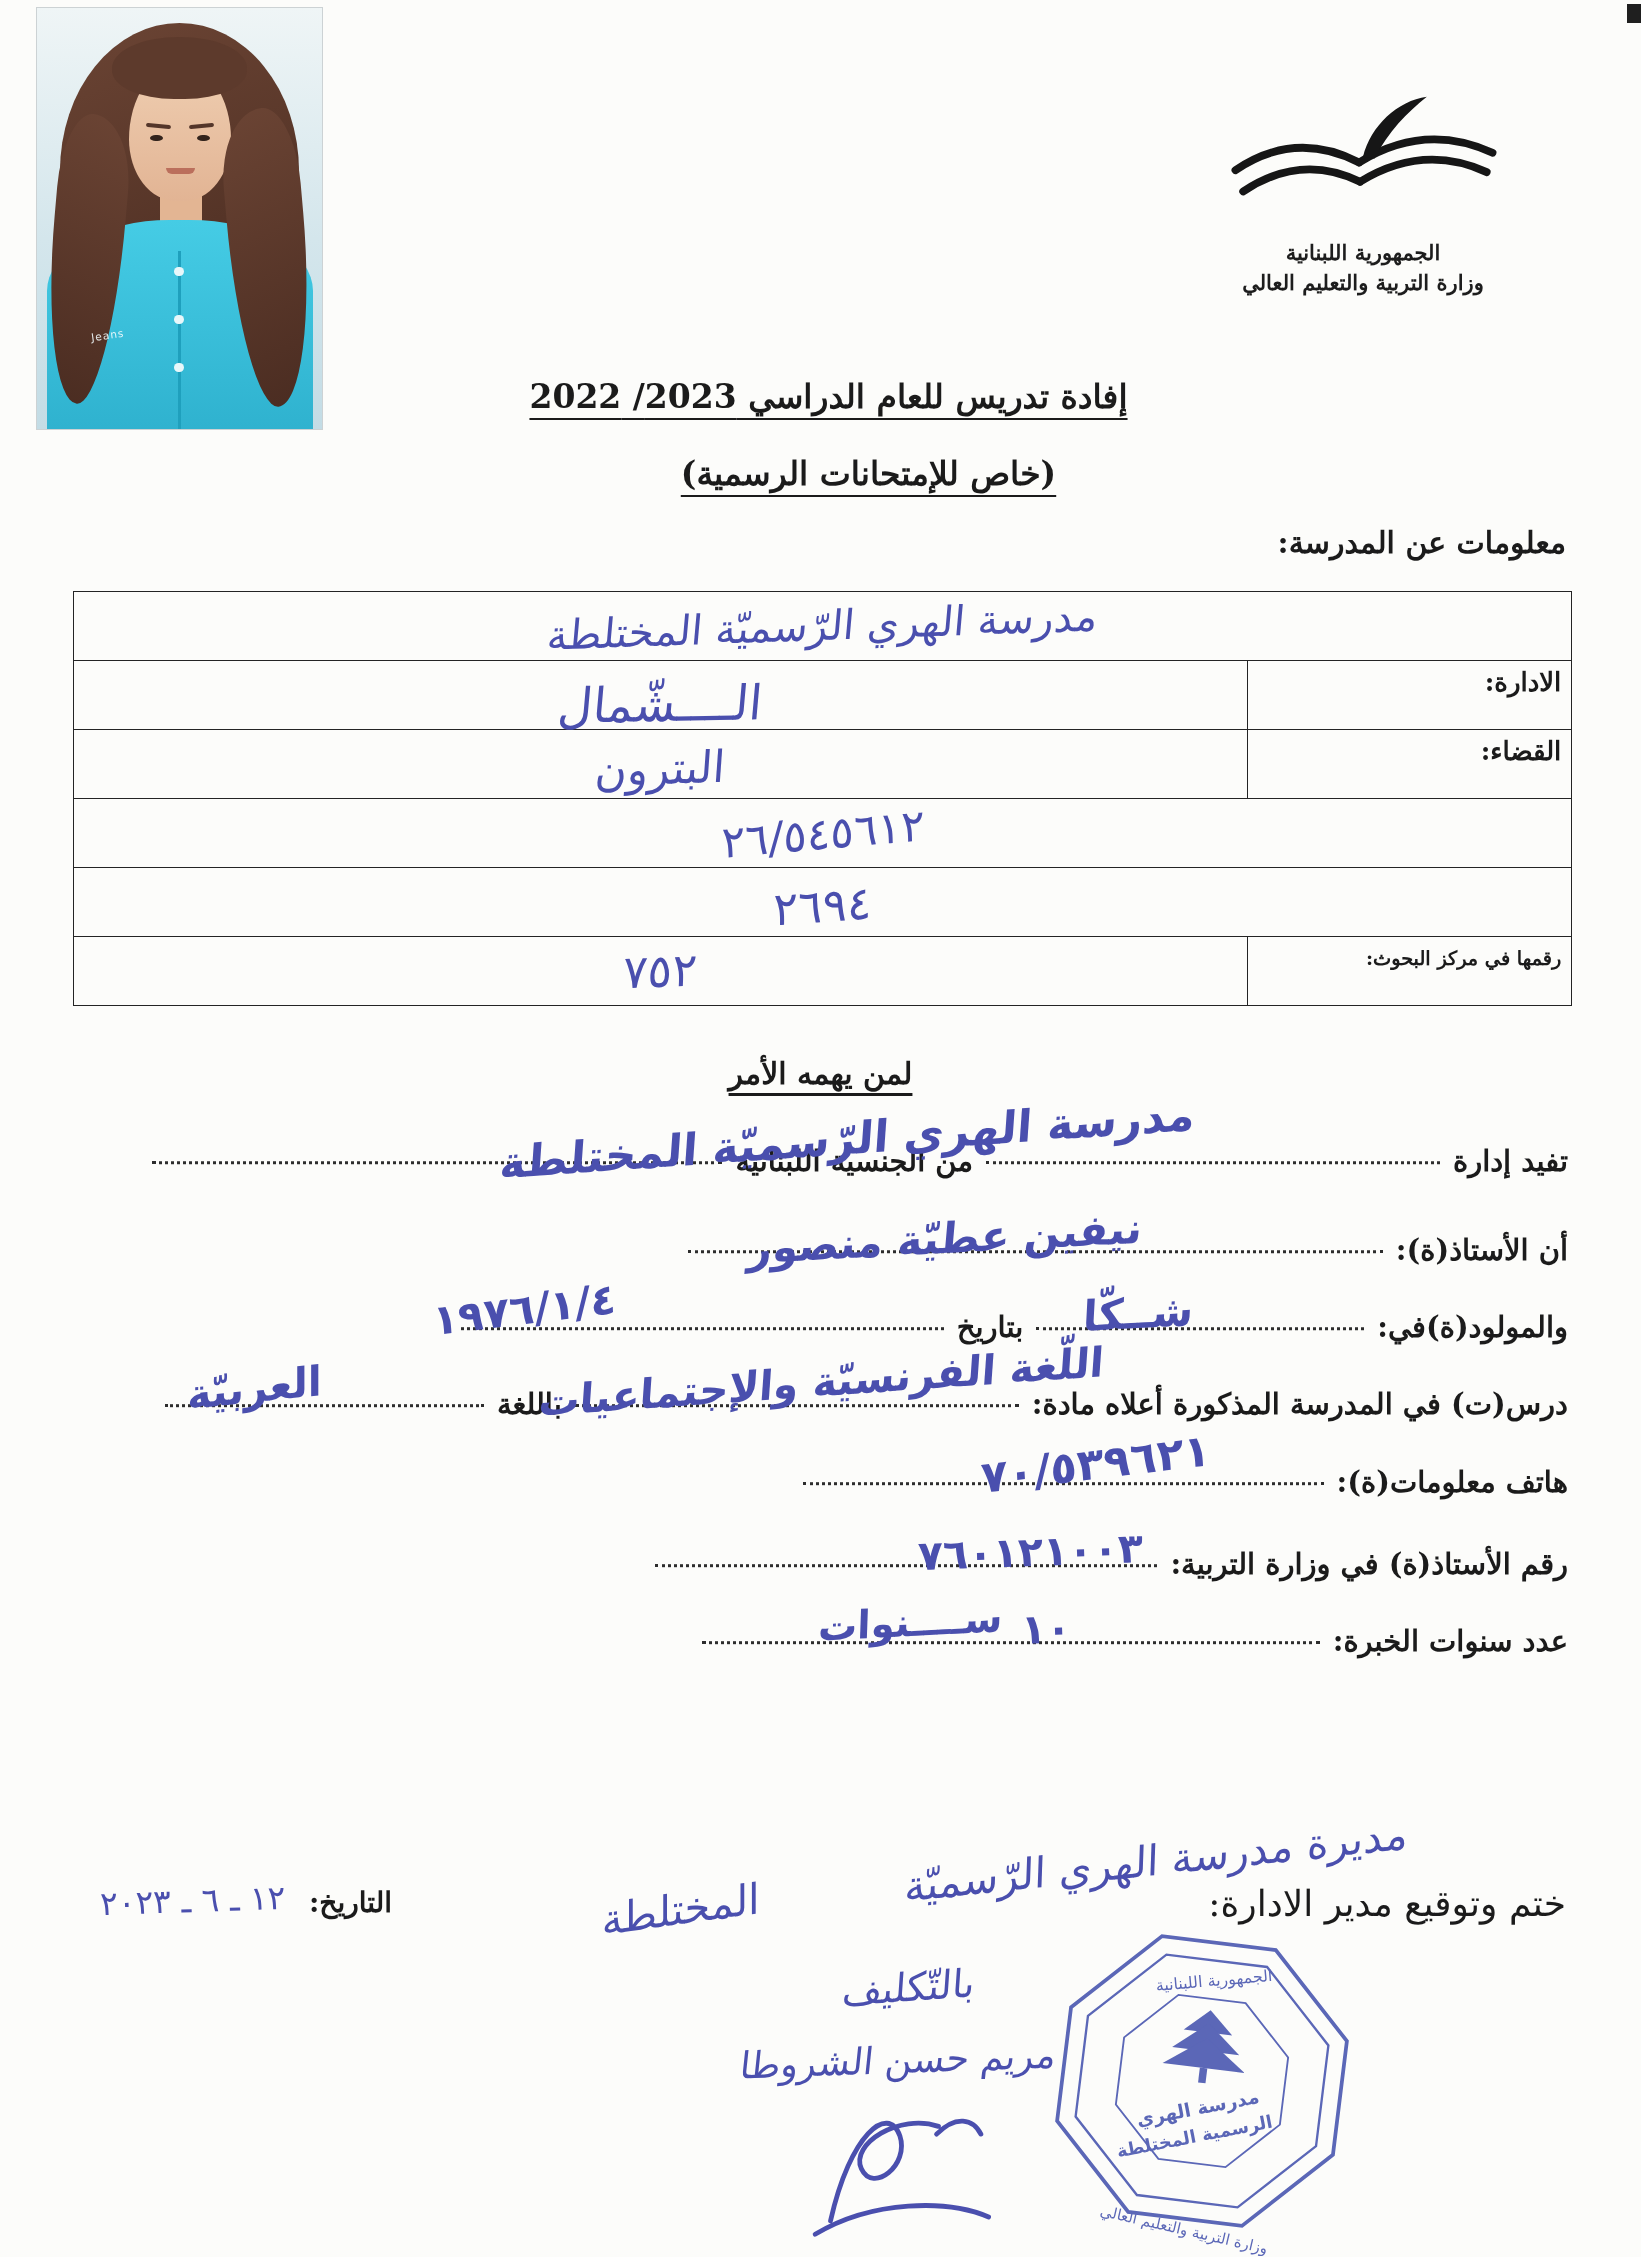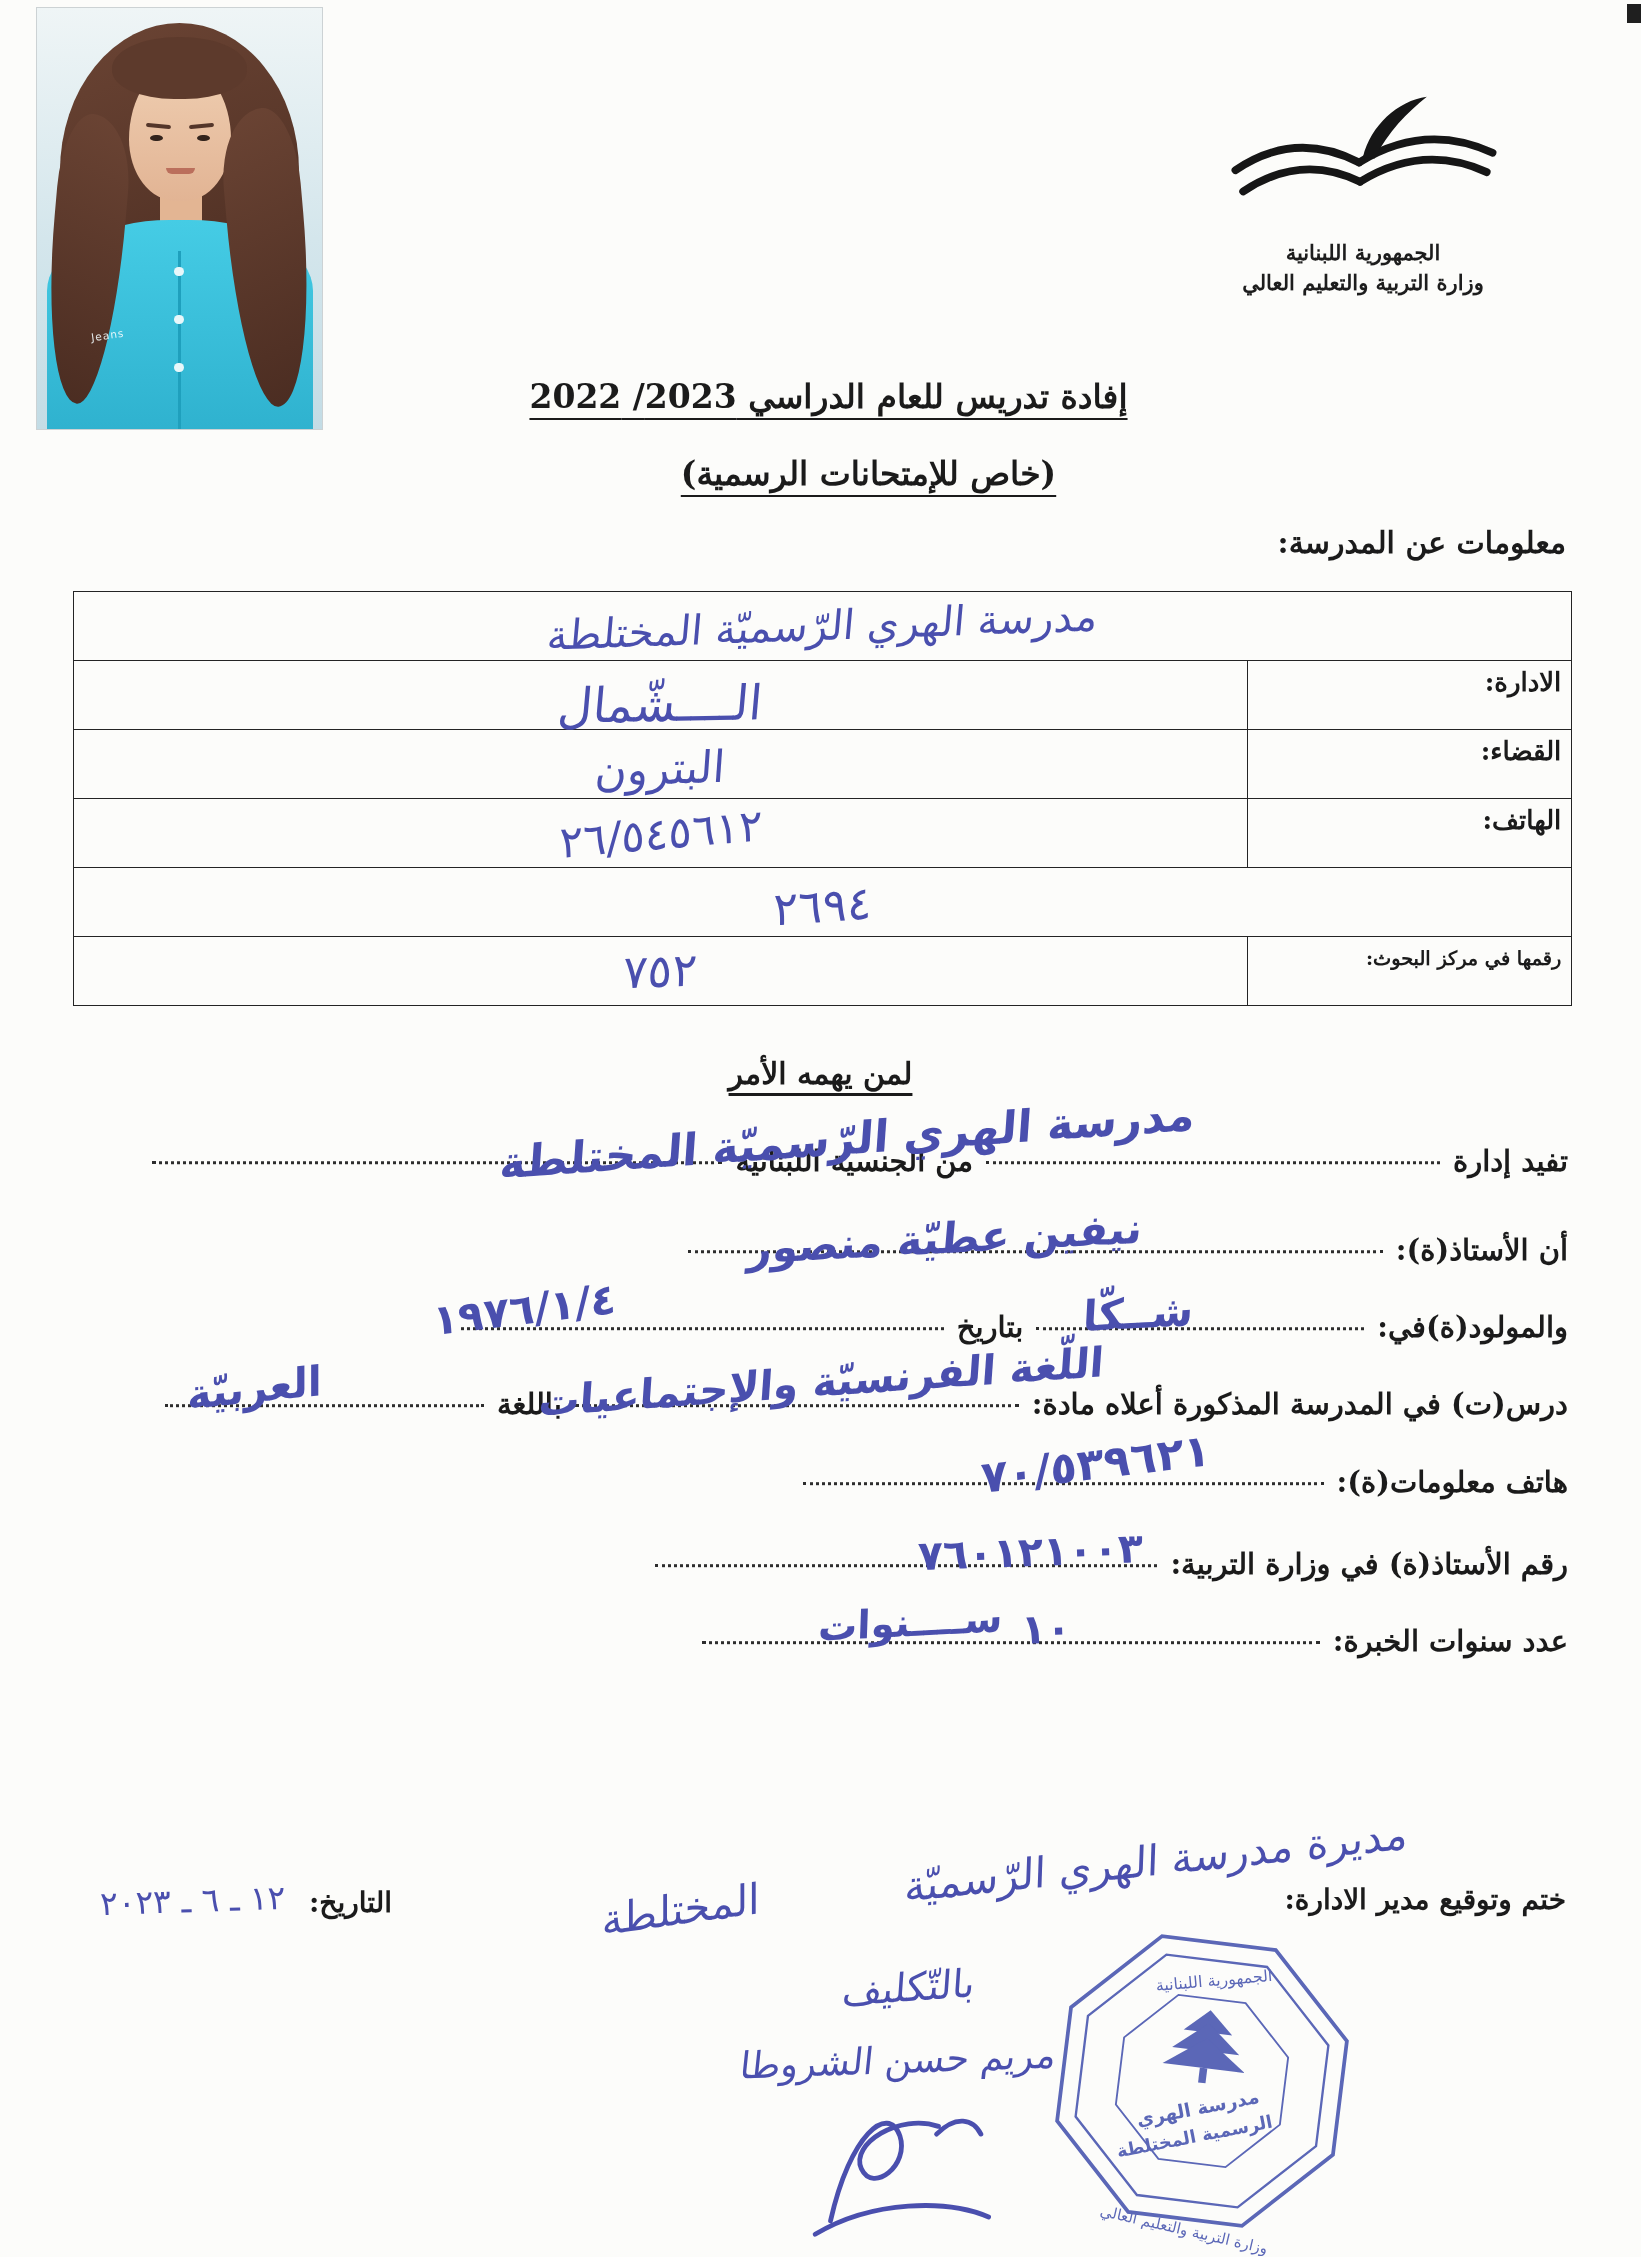--- a/index.html
+++ b/index.html
@@ -64,21 +64,21 @@
 
   
   .body-heading{position:absolute;left:0;top:1056px;width:100%;text-align:center;direction:rtl;}
   .body-heading span{font-size:30px;font-weight:600;text-decoration:underline;text-underline-offset:8.7px;}
   .bline{position:absolute;right:73px;width:1497px;direction:rtl;font-size:29px;font-weight:600;white-space:nowrap;}
   .dots{display:inline-block;border-bottom:3.4px dotted #2d2d2d;height:1.9px;transform:translateY(-6.8px);margin:0 2.9px;}
   .hw{position:absolute;color:#4a4fae;white-space:nowrap;direction:rtl;line-height:1;
       font-family:"DejaVu Sans",sans-serif;}
 
   
-  .stamp-label{position:absolute;right:75px;top:1883px;font-size:28px;font-weight:700;direction:rtl;}
+  .stamp-label{position:absolute;right:75px;top:1883px;font-size:36px;font-weight:400;direction:rtl;}
   .date-line{position:absolute;left:73px;top:1881px;width:319px;direction:rtl;font-size:28px;font-weight:700;}
   .date-line .hw-date{color:#4a4fae;font-size:33px;font-weight:400;display:inline-block;transform:rotate(-2deg);
       font-family:"DejaVu Sans",sans-serif;margin-right:13.5px;}
   .fhw{position:absolute;color:#4a4fae;white-space:nowrap;direction:rtl;font-family:"DejaVu Sans",sans-serif;}
   .stamp{position:absolute;left:1038px;top:1912px;transform:rotate(7deg);opacity:.88;}
   .sig{position:absolute;left:792px;top:2076px;}
 </style>
 </head>
 <body>
 
@@ -140,21 +140,20 @@
           <span class="hw-i v2">الــــشّمال</span>
         </div>
     </div>
     <div class="trow">
       <div class="tlabel">القضاء:</div>
       <div class="tval">
           <span class="hw-i v3">البترون</span>
         </div>
     </div>
     <div class="trow">
-      <div class="tlabel">الهاتف:</div>
       <div class="tval">
           <span class="hw-i v4">٢٦/٥٤٥٦١٢</span>
         </div>
     </div>
     <div class="trow small">
       <div class="tval">
           <span class="hw-i v5">٢٦٩٤</span>
         </div>
     </div>
     <div class="trow small">

